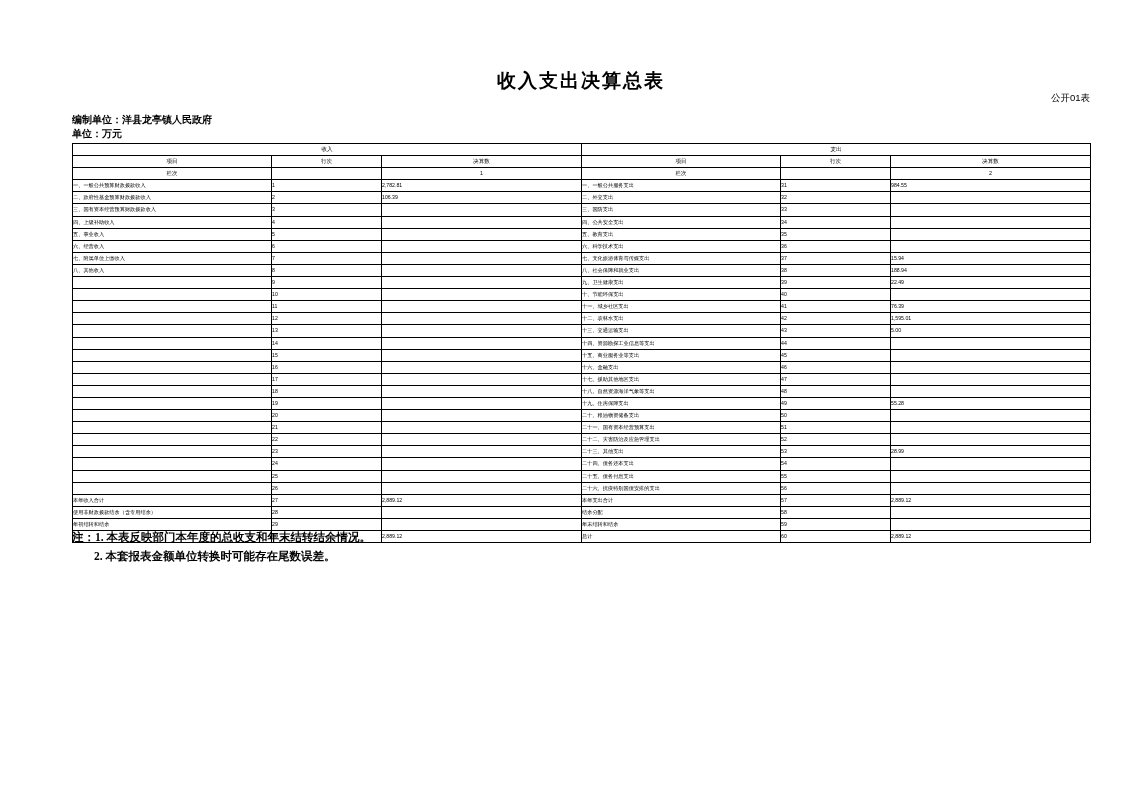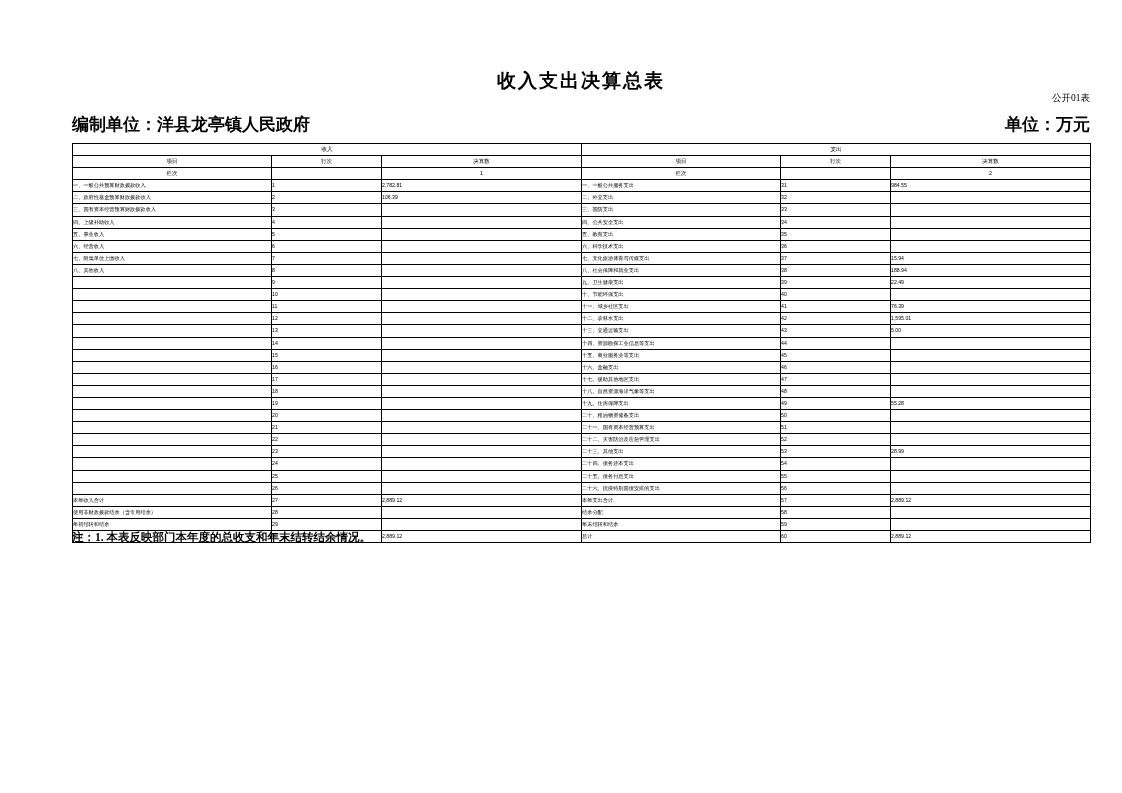--- a/index.html
+++ b/index.html
@@ -29,32 +29,33 @@
     font-family: "Liberation Serif", serif;
     letter-spacing: 2px;
     margin: 0;
     padding-top: 68px;
   }
   .sheet-no {
     position: absolute;
     right: 52px;
     top: 92px;
     font-size: 9.5px;
-    font-family: Liberation Serif, serif;
+    font-family: Liberation Sans, sans-serif;
   }
   .meta-row {
     position: absolute;
     left: 52px;
     right: 52px;
     top: 113px;
     display: flex;
     justify-content: space-between;
-    font-size: 17px;
+    font-size: 10px;
     font-weight: bold;
     font-family: "Liberation Serif", serif;
+    flex-direction: column;
   }
   .table-wrap {
     position: absolute;
     left: 52px;
     top: 143px;
     width: 1018px;
   }
   table.main {
     border-collapse: collapse;
     table-layout: fixed;
@@ -388,15 +389,16 @@
             <td class="c-item">总计</td>
             <td class="c-line">60</td>
             <td class="c-amt">2,889.12</td>
           </tr>
         </tbody>
     </table>
   </div>
 
   <div class="notes">
     <div class="n1">注：1. 本表反映部门本年度的总收支和年末结转结余情况。</div>
+    <div class="n2">2. 本套报表金额单位转换时可能存在尾数误差。</div>
   </div>
 
 </div>
 
 </body></html>

